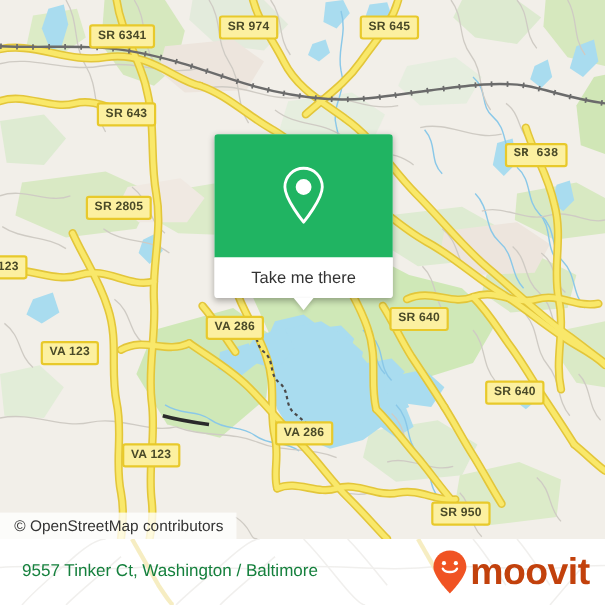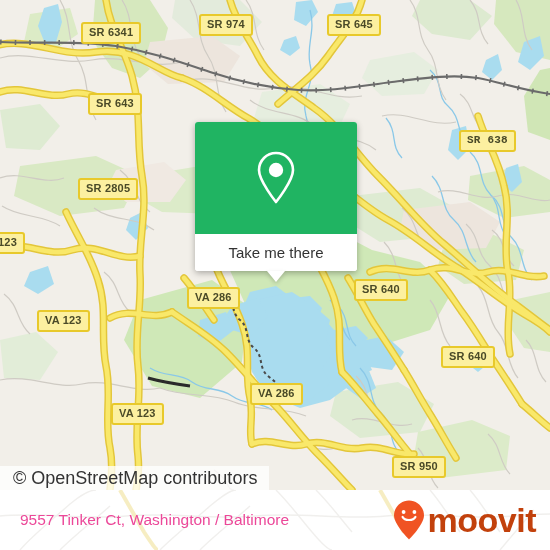--- a/index.html
+++ b/index.html
@@ -92,21 +92,21 @@
   
   #attribution {
     position: absolute;
     left: 0;
     top: 466px;
     height: 24px;
     display: flex;
     align-items: center;
     padding: 0 12px 0 13px;
     background: rgba(255,255,255,0.78);
-    font-size: 18px;
+    font-size: 14px;
     color: #333333;
     box-sizing: border-box;
     font-family: "Liberation Sans", sans-serif;
   }
 
   
   #footer {
     position: absolute;
     left: 0;
     top: 490px;
@@ -122,21 +122,21 @@
     opacity: 0.30;
   }
   #footer-title {
     position: absolute;
     left: 20px;
     top: 0;
     height: 60px;
     display: flex;
     align-items: center;
     font-size: 15.5px;
-    color: #ec4899;
+    color: #15803d;
     font-family: "Liberation Sans", sans-serif;
     white-space: nowrap;
   }
   #brand {
     position: absolute;
     right: 14px;
     top: 0;
     height: 60px;
     display: flex;
     align-items: center;

